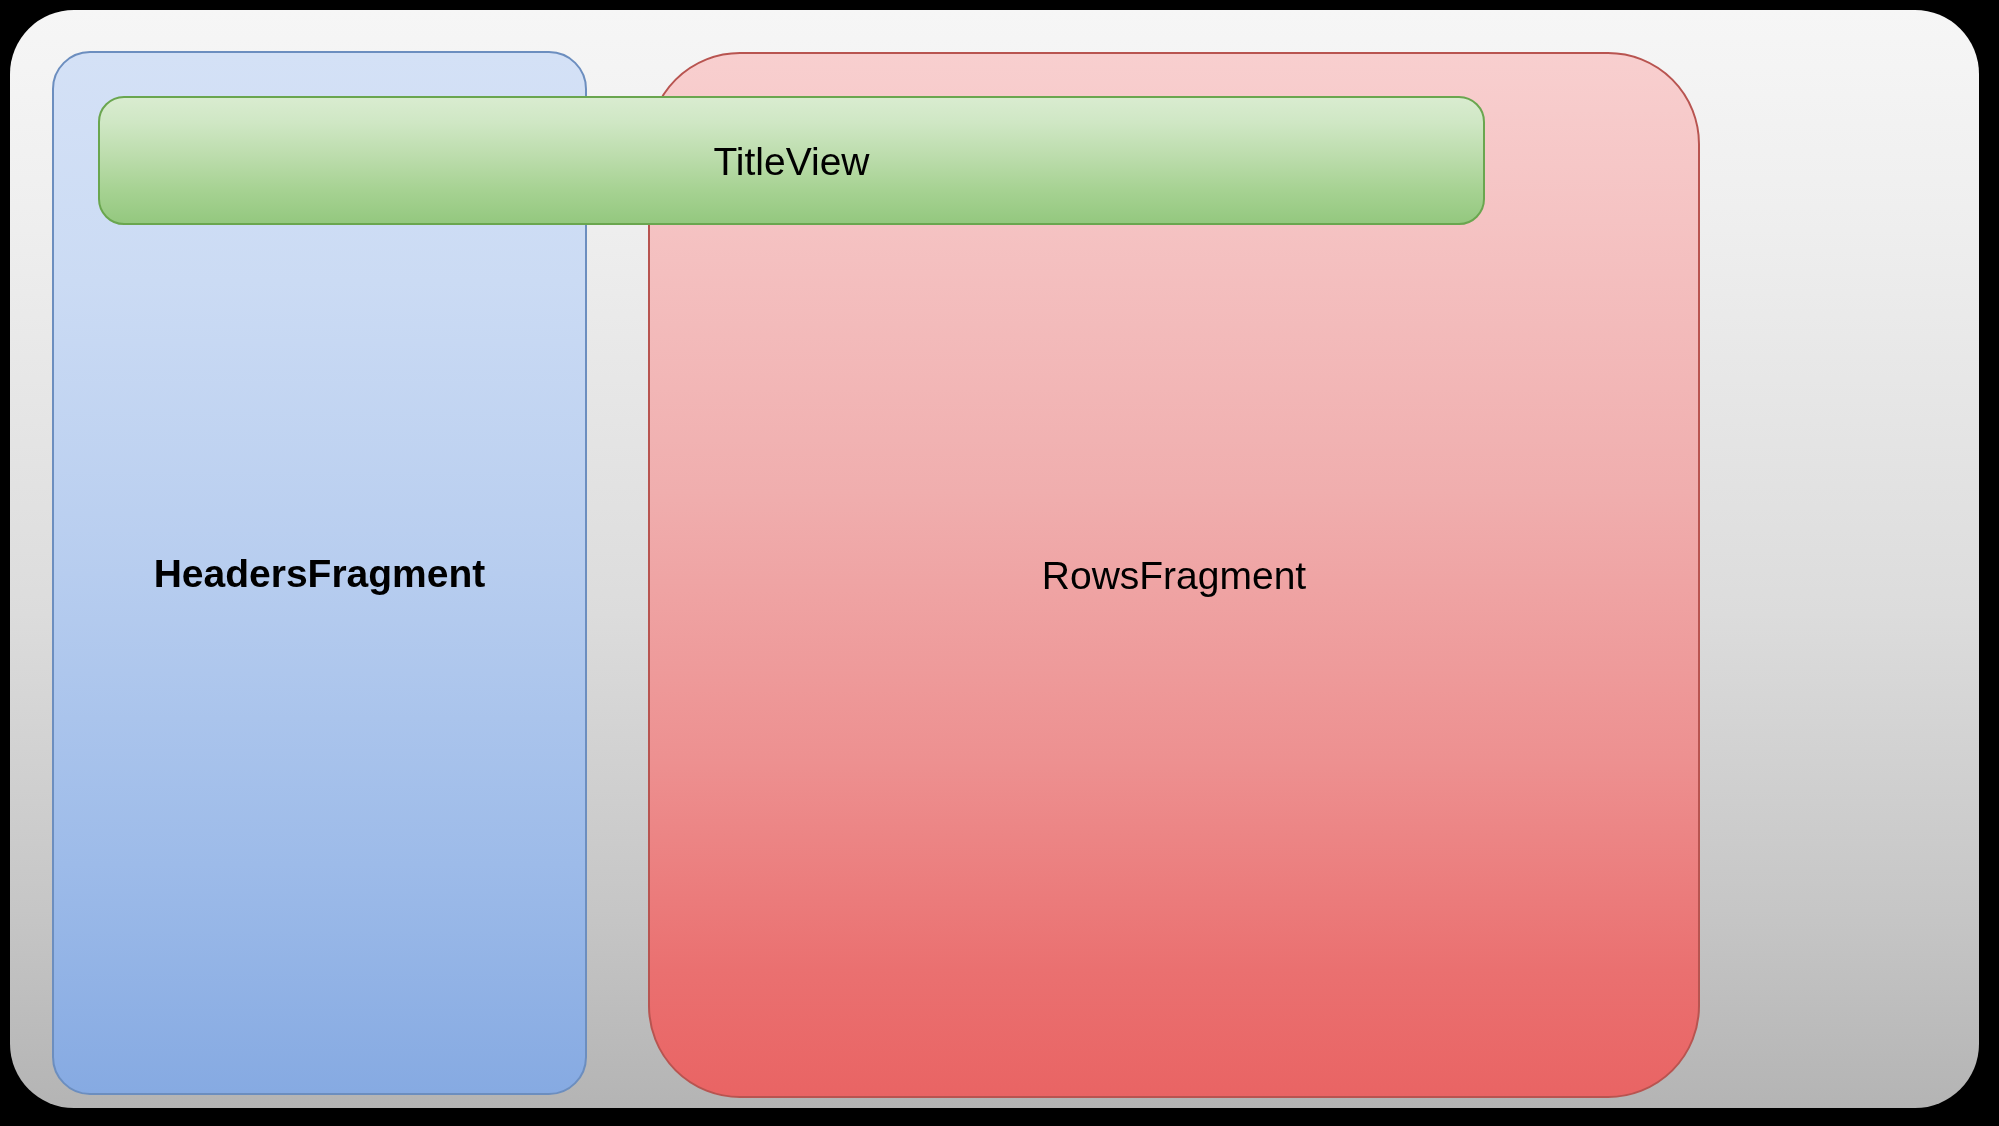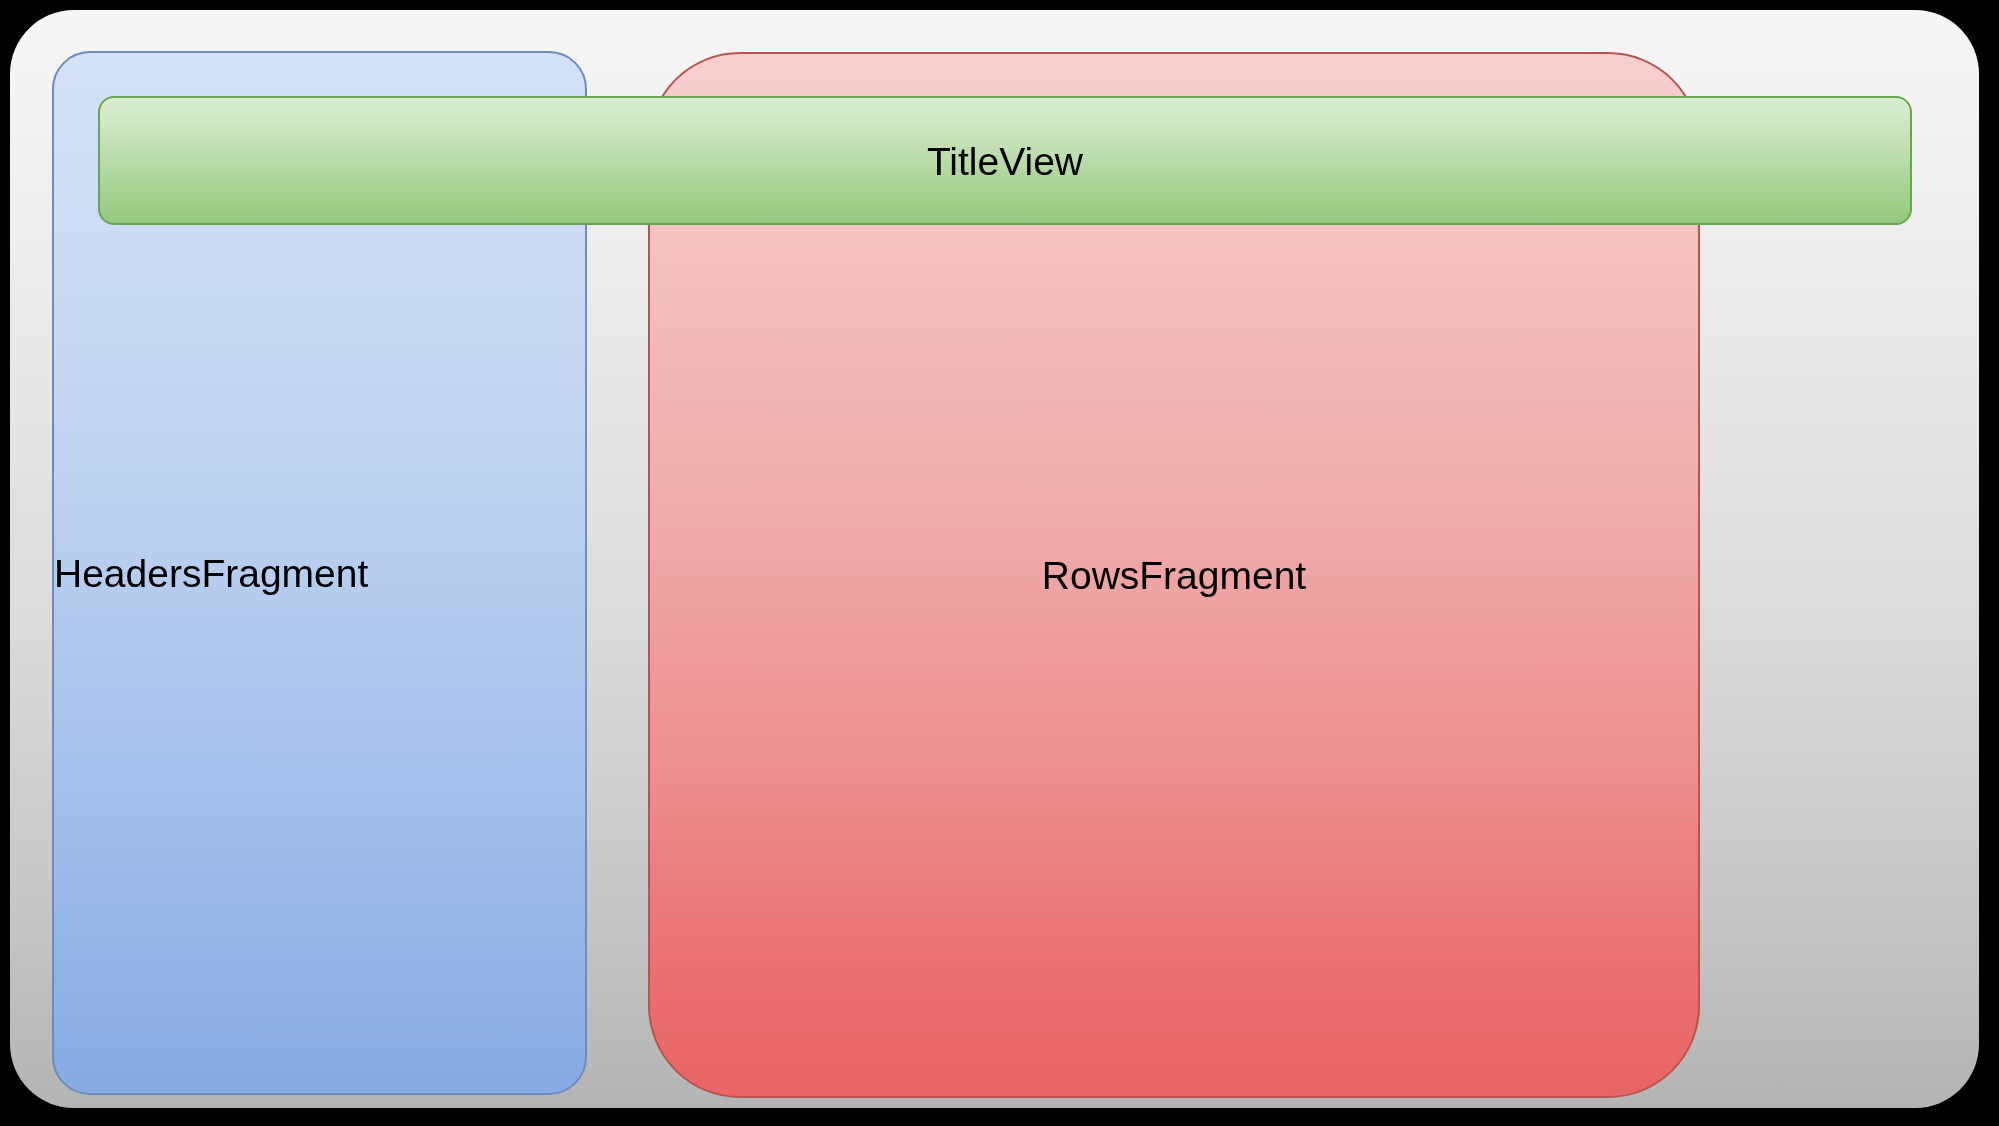--- a/index.html
+++ b/index.html
@@ -53,23 +53,23 @@
     border: 2px solid #b85450;
     box-sizing: border-box;
     background: linear-gradient(to bottom, #f8cfcf 0%, #f5c3c3 16%, #f0aeae 42%, #ed9090 68%, #ea7070 88%, #e96464 100%);
   }
 
   
   .title-box {
     position: absolute;
     left: 88px;
     top: 86px;
-    width: 1814px;
+    width: 1387px;
     height: 129px;
-    border-radius: 16px;
+    border-radius: 26px;
     border: 2px solid #6aa64f;
     box-sizing: border-box;
     background: linear-gradient(to bottom, #d9ecd0 0%, #cfe7c4 20%, #bbdcab 48%, #a6d292 74%, #94c87f 100%);
   }
 
   
   .box-label {
     position: absolute;
     color: #000000;
     font-size: 39px;
@@ -84,21 +84,22 @@
     top: 50%;
     transform: translateY(-50%);
     text-align: center;
   }
 
   .label-headers {
     left: 0;
     right: 0;
     top: 50%;
     transform: translateY(-50%);
-    text-align: left;
+    text-align: center;
+    font-weight: bold;
   }
 
   .label-rows {
     left: 0;
     right: 0;
     top: 50%;
     transform: translateY(-50%);
     text-align: center;
   }
 </style>

